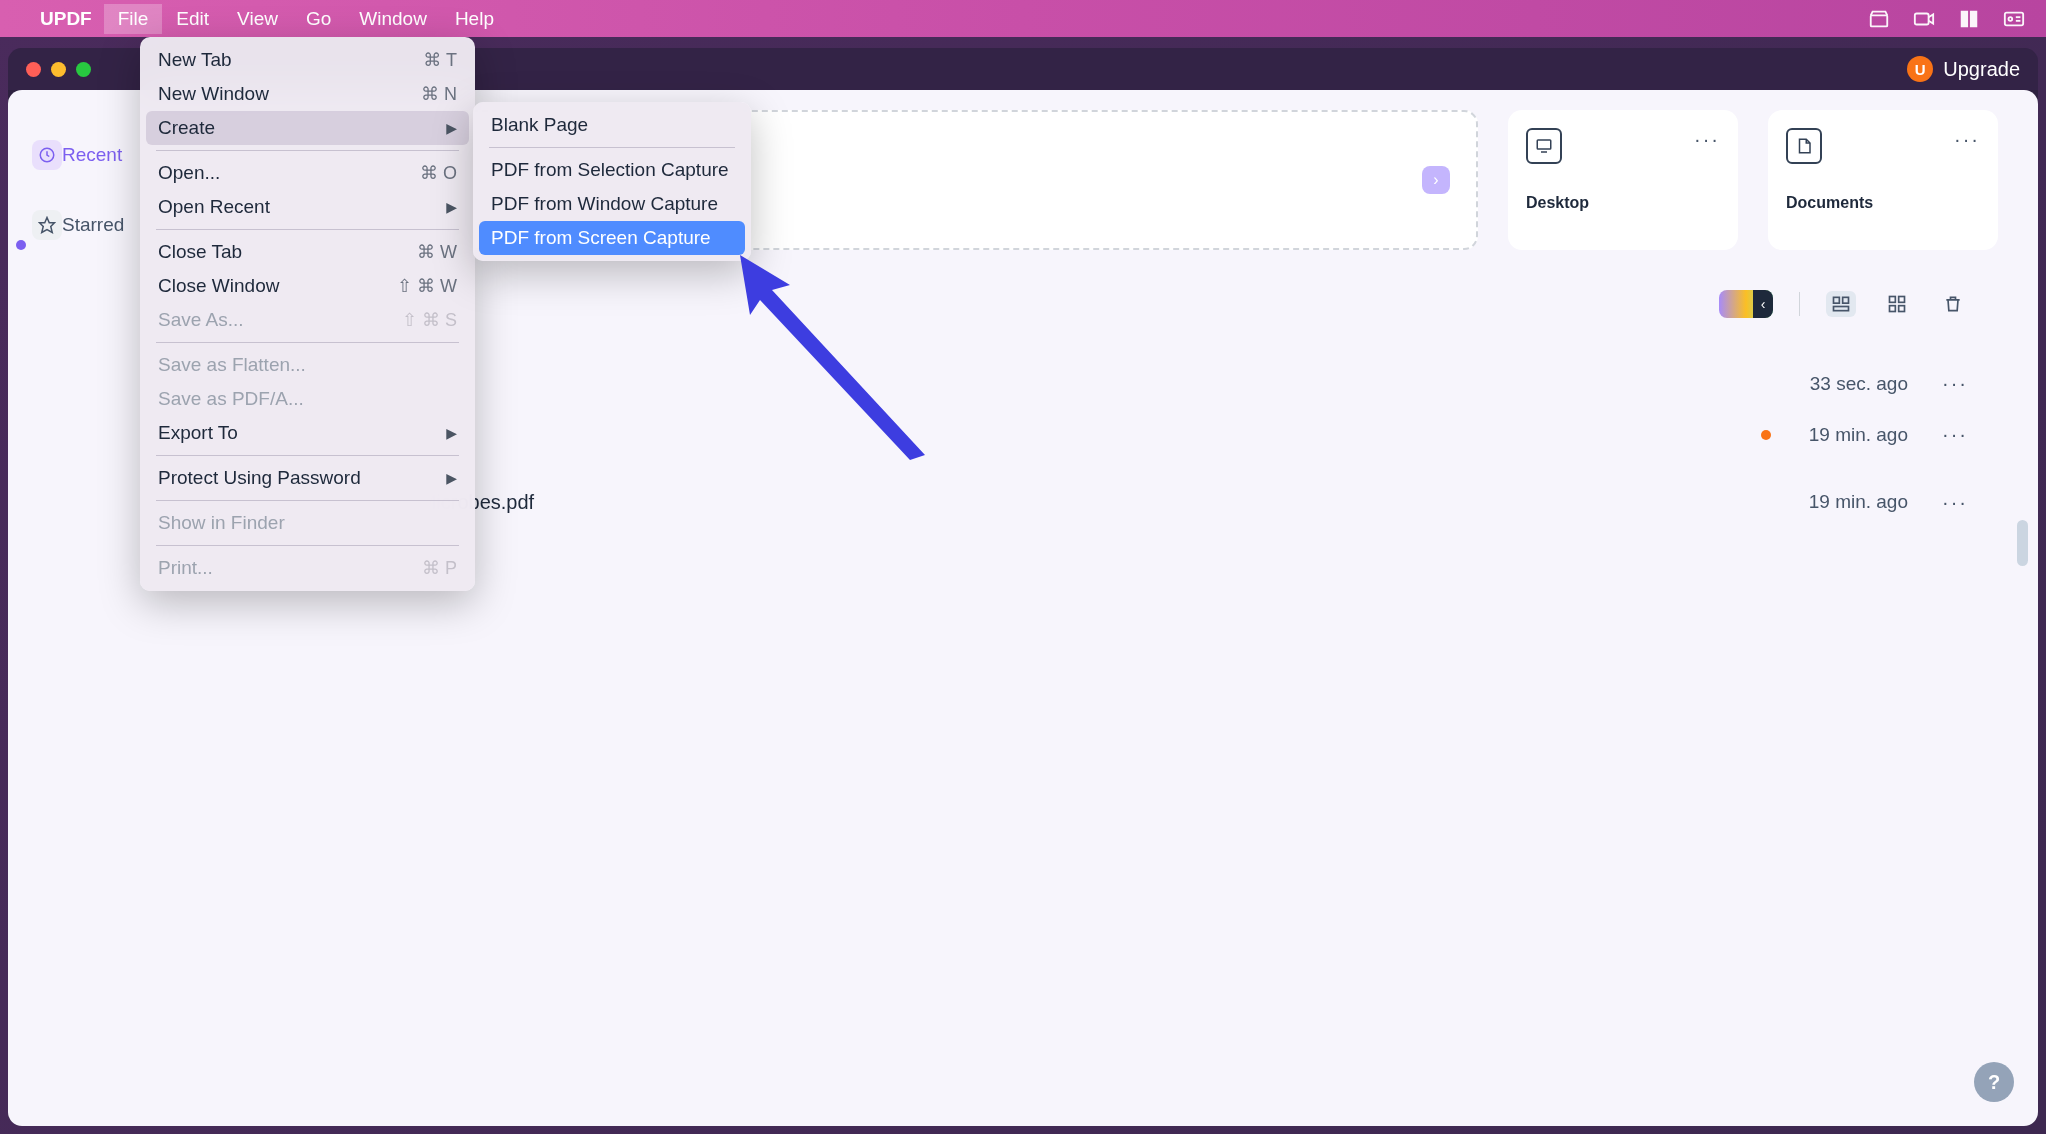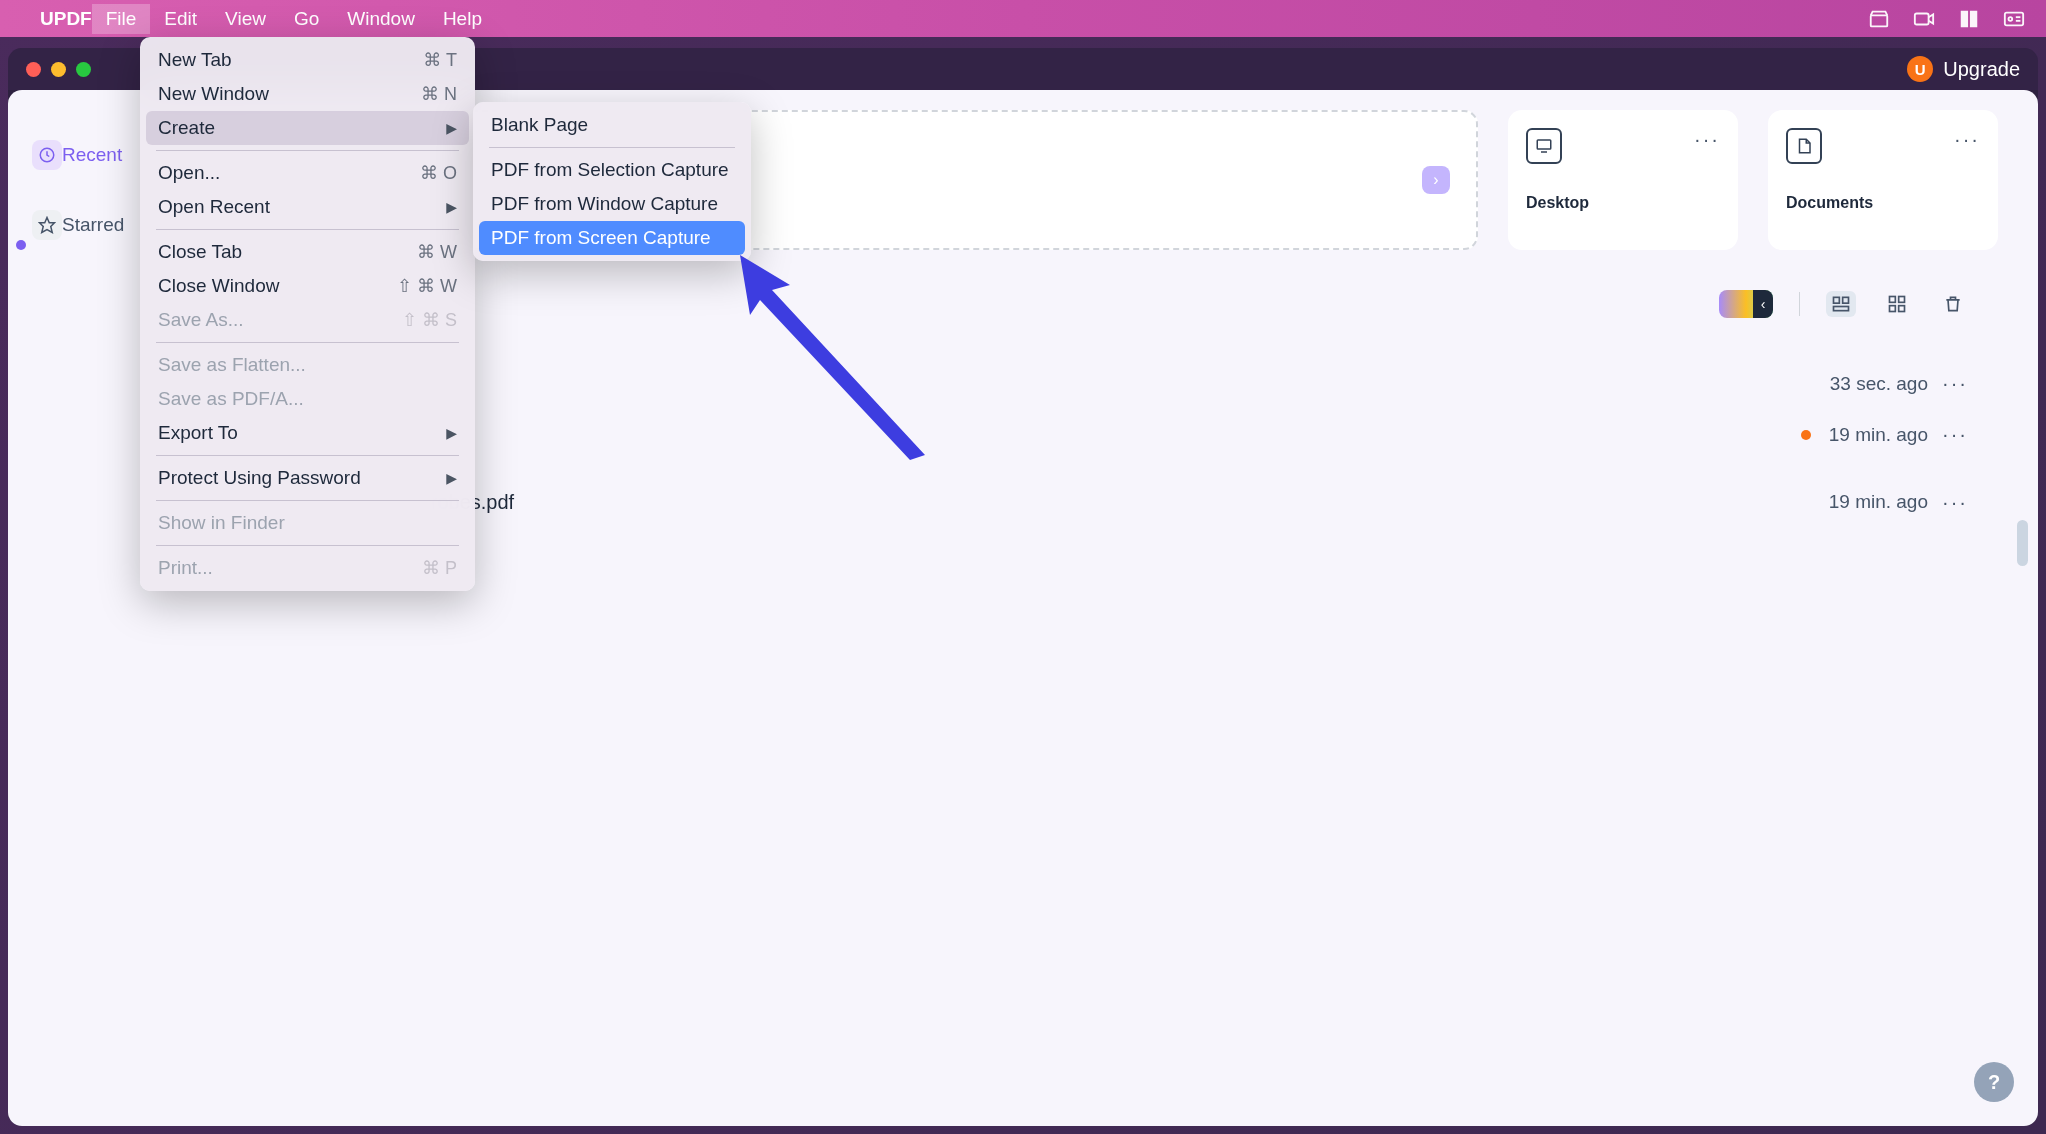--- a/index.html
+++ b/index.html
@@ -1,19 +1,19 @@
 <!DOCTYPE html>
 <html><head>
 <meta charset="utf-8">
 <style>
 *{margin:0;padding:0;box-sizing:border-box;font-family:-apple-system,BlinkMacSystemFont,"Segoe UI",sans-serif}
 body{width:2046px;height:1134px;background:linear-gradient(135deg,#4a2b5c 0%,#3d2850 100%);overflow:hidden;position:relative}
 .menubar{height:37px;background:linear-gradient(90deg,#d85fb0 0%,#c84fa8 50%,#b845a0 100%);display:flex;align-items:center;padding:0 20px;color:#fff;font-size:19px}
 .menubar .apple{font-size:22px;margin-right:20px}
-.menubar .app-name{font-weight:700;margin-right:0}
+.menubar .app-name{font-weight:700;margin-right:12px}
 .menubar .menu-item{padding:4px 14px;cursor:pointer}
 .menubar .menu-item.active{background:rgba(255,255,255,0.25);border-radius:0}
 .menubar .right-icons{margin-left:auto;display:flex;gap:22px;align-items:center}
 .menubar .right-icons svg{opacity:.95}
 .window{position:absolute;top:48px;left:8px;right:8px;bottom:8px;background:#2e2140;border-radius:14px;overflow:hidden}
 .titlebar{height:42px;display:flex;align-items:center;padding:0 18px;background:rgba(60,40,80,.4)}
 .traffic{display:flex;gap:10px}
 .traffic span{width:15px;height:15px;border-radius:50%}
 .traffic .red{background:#ff5f57}
 .traffic .yellow{background:#febc2e}
@@ -35,21 +35,21 @@
 .folder-card{width:230px;height:140px;background:#fff;border-radius:14px;padding:18px;position:relative}
 .folder-card .dots{position:absolute;top:18px;right:18px;color:#475569;font-size:20px;letter-spacing:2px}
 .folder-card .icon{width:36px;height:36px;border:2px solid #334155;border-radius:6px;display:flex;align-items:center;justify-content:center;margin-bottom:30px}
 .folder-card .label{font-size:16px;font-weight:700;color:#1e293b}
 .toolbar{display:flex;justify-content:flex-end;align-items:center;gap:26px;margin-bottom:40px;padding-right:30px}
 .color-chip{width:54px;height:28px;background:linear-gradient(90deg,#a78bfa,#fbbf24,#86efac);border-radius:8px;position:relative}
 .color-chip::after{content:"‹";position:absolute;right:0;top:0;width:20px;height:28px;background:#1e293b;color:#fff;border-radius:0 8px 8px 0;display:flex;align-items:center;justify-content:center;font-size:14px}
 .divider{width:1px;height:24px;background:#d1d5db}
 .view-btn{width:30px;height:26px;border-radius:6px;display:flex;align-items:center;justify-content:center;color:#475569;cursor:pointer}
 .view-btn.active{background:#e2e8f0}
-.file-row{display:flex;align-items:center;gap:14px;padding:14px 30px 14px 0;font-size:20px;color:#1e293b}
+.file-row{display:flex;align-items:center;gap:34px;padding:14px 30px 14px 0;font-size:20px;color:#1e293b}
 .file-row .thumb{width:48px;height:56px;background:#fff;border:1px solid #e5e7eb;border-radius:4px}
 .file-row .name{flex:1}
 .file-row .time{color:#475569;font-size:19px}
 .file-row .orange-dot{width:10px;height:10px;border-radius:50%;background:#f97316;margin-right:4px}
 .file-row .more{color:#475569;font-size:20px;letter-spacing:2px;cursor:pointer}
 .help-btn{position:absolute;bottom:24px;right:24px;width:40px;height:40px;border-radius:50%;background:#94a3b8;color:#fff;display:flex;align-items:center;justify-content:center;font-size:20px;font-weight:600;cursor:pointer}
 .scrollbar{position:absolute;right:10px;top:430px;width:11px;height:46px;background:#cbd5e1;border-radius:6px}
 
 .menu{position:absolute;background:rgba(238,233,242,.97);border-radius:10px;box-shadow:0 12px 40px rgba(0,0,0,.25);padding:6px;font-size:19px;color:#1e293b;backdrop-filter:blur(20px)}
 .file-menu{top:37px;left:140px;width:335px}

